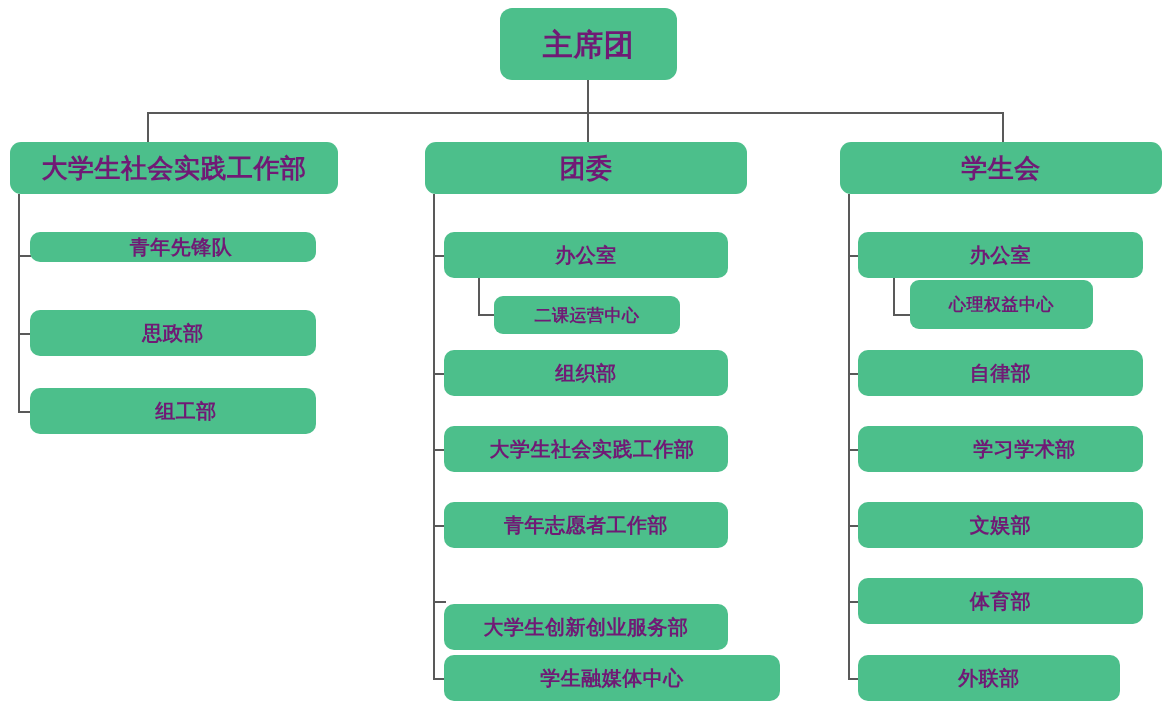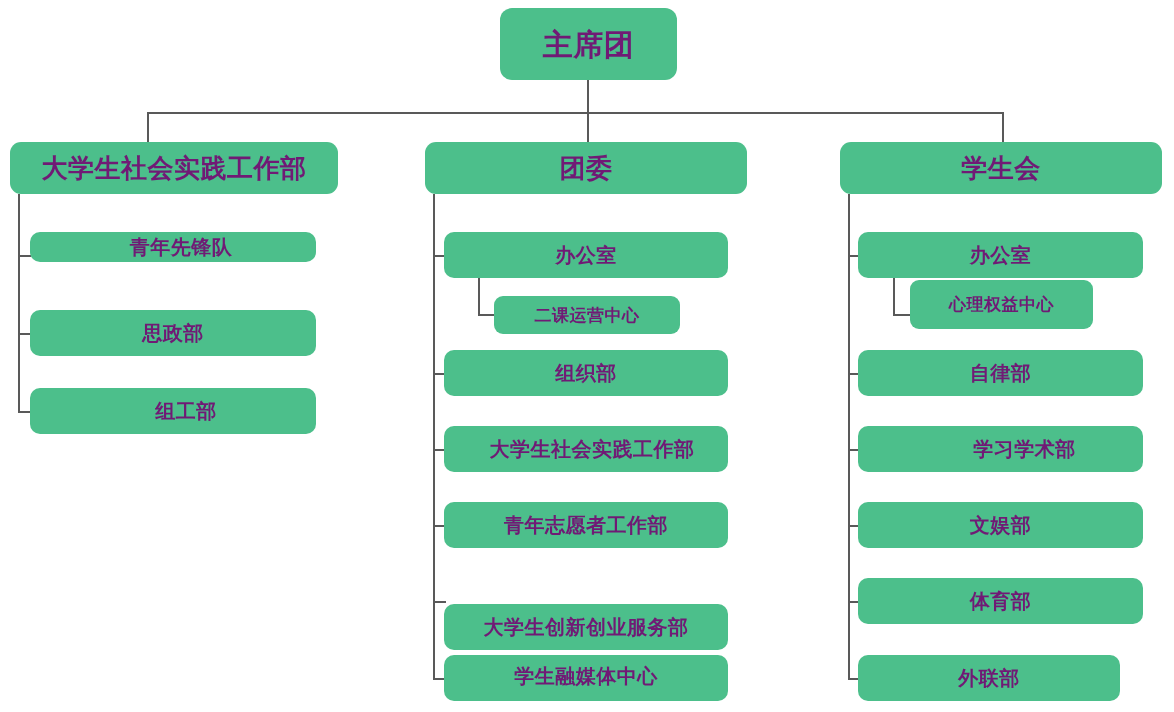--- a/index.html
+++ b/index.html
@@ -99,21 +99,21 @@
   <div class="node level2" style="left:444px; top:232px; width:284px; height:46px;">办公室</div>
 
   <div class="connector v" style="left:478px; top:278px; height:37px;"></div>
   <div class="connector h" style="left:478px; top:314px; width:17px;"></div>
   <div class="node level3" style="left:494px; top:296px; width:186px; height:38px;">二课运营中心</div>
 
   <div class="node level2" style="left:444px; top:350px; width:284px; height:46px;">组织部</div>
   <div class="node level2" style="left:444px; top:426px; width:284px; height:46px;padding-left:12px;">大学生社会实践工作部</div>
   <div class="node level2" style="left:444px; top:502px; width:284px; height:46px;text-align:right;">青年志愿者工作部</div>
   <div class="node level2" style="left:444px; top:604px; width:284px; height:46px;">大学生创新创业服务部</div>
-  <div class="node level2" style="left:444px; top:655px; width:284px; height:46px;font-family:Liberation Mono, monospace;">学生融媒体中心</div>
+  <div class="node level2" style="left:444px; top:655px; width:336px; height:46px;">学生融媒体中心</div>
 
   <div class="node level1" style="left:840px; top:142px; width:322px; height:52px;">学生会</div>
 
   <div class="connector v" style="left:848px; top:194px; height:486px;"></div>
   <div class="connector h" style="left:848px; top:255px; width:13px;"></div>
   <div class="connector h" style="left:848px; top:373px; width:13px;"></div>
   <div class="connector h" style="left:848px; top:449px; width:13px;"></div>
   <div class="connector h" style="left:848px; top:525px; width:13px;"></div>
   <div class="connector h" style="left:848px; top:601px; width:13px;"></div>
   <div class="connector h" style="left:848px; top:678px; width:13px;"></div>

